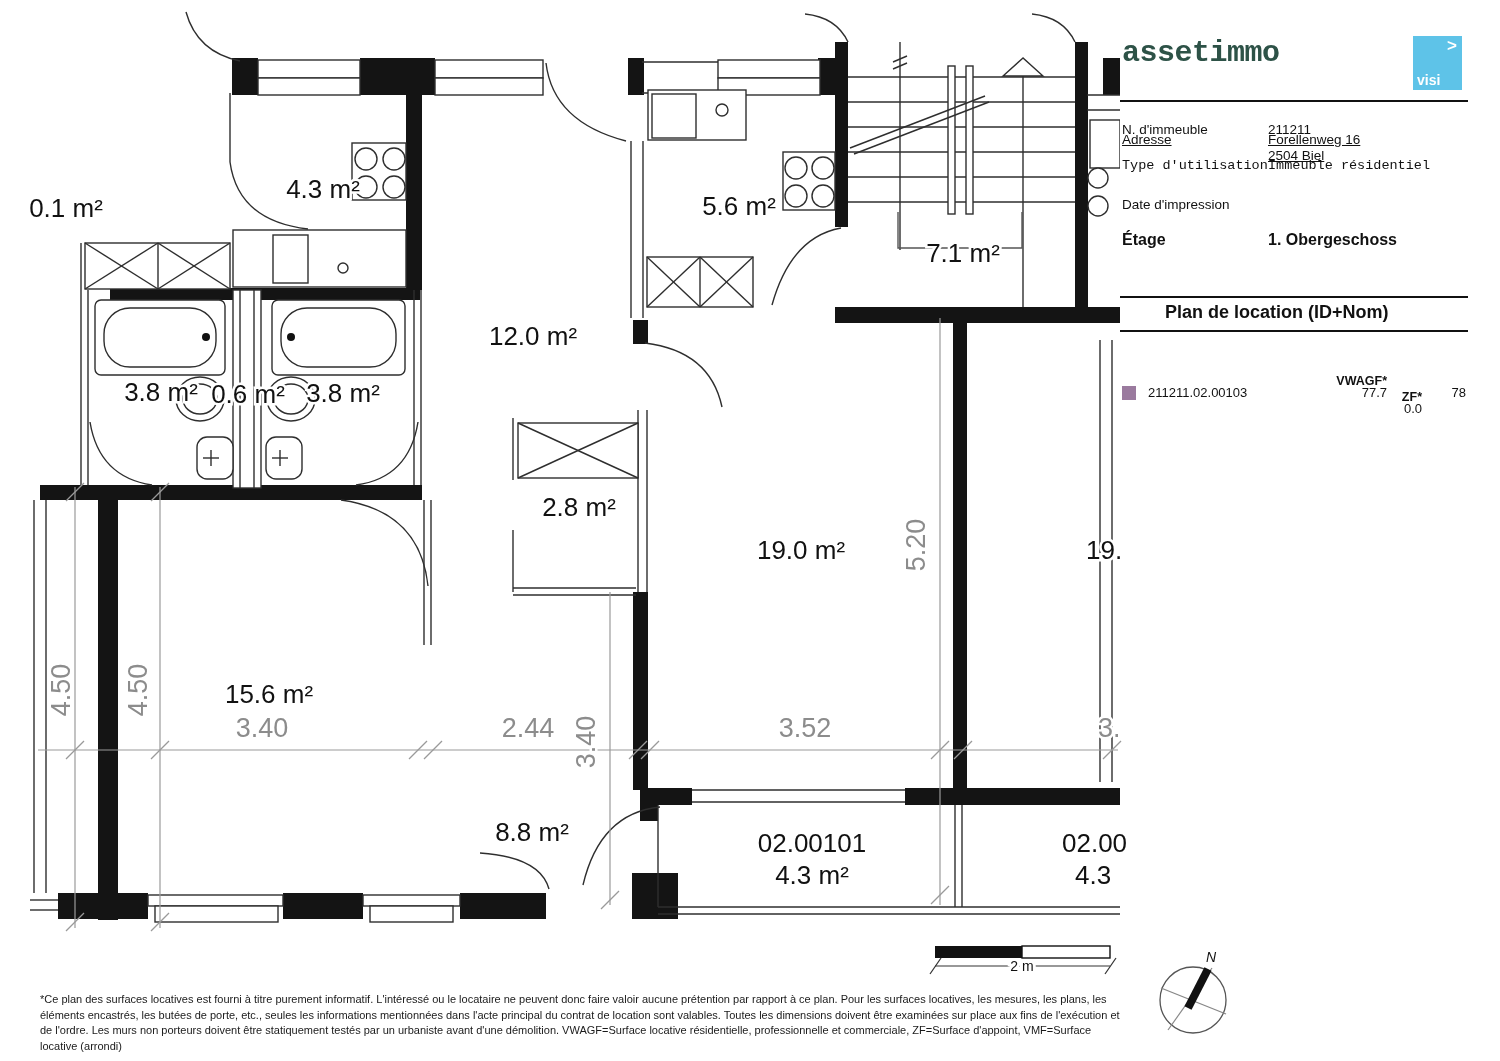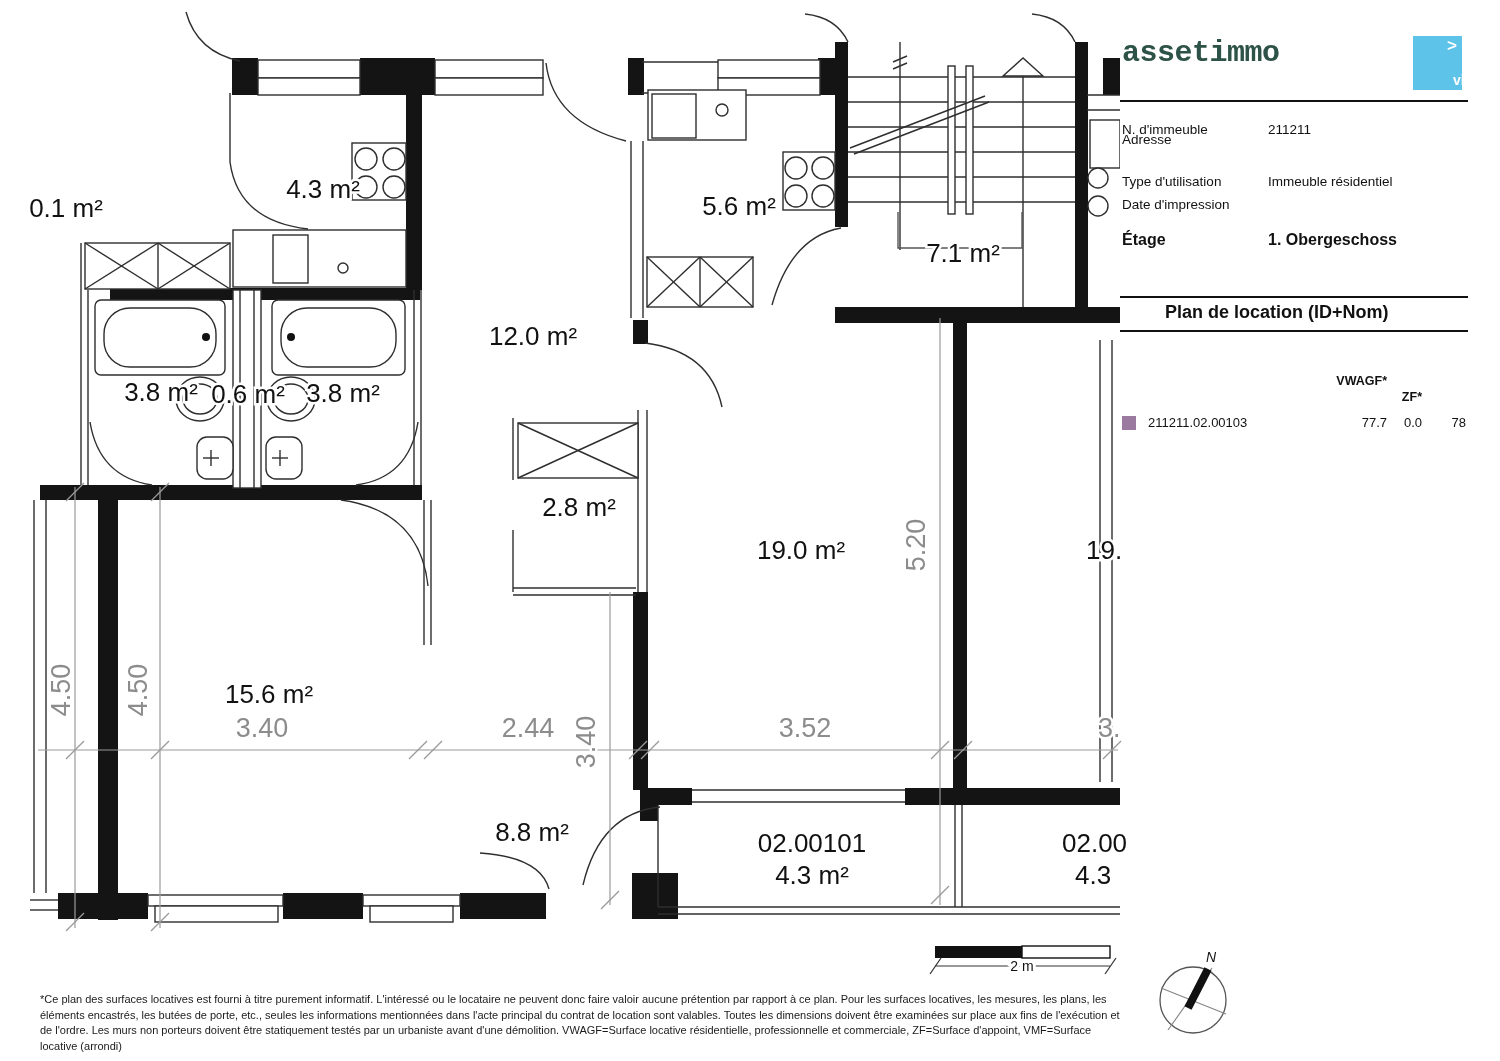--- a/index.html
+++ b/index.html
@@ -12,32 +12,32 @@
   .dim{stroke:#9a9a9a;stroke-width:1.2;fill:none;}
   .rl{font-size:26px;fill:#111;paint-order:stroke;stroke:#fff;stroke-width:5px;}
   .dl{font-size:27px;fill:#8c8c8c;paint-order:stroke;stroke:#fff;stroke-width:5px;}
   .sm{font-size:14px;fill:#111;}
   
   .panel{position:absolute;left:1120px;top:30px;width:348px;height:400px;background:#fff;}
   .logo{position:absolute;left:2px;top:6px;font-size:30px;font-weight:bold;
         letter-spacing:-0.5px;color:#2d5247;font-family:Liberation Mono, monospace;}
   .badge{position:absolute;left:293px;top:6px;width:49px;height:54px;background:#5ec3e8;}
   .badge-arrow{position:absolute;right:5px;top:0px;color:#fff;font-weight:bold;font-size:17px;}
-  .badge-text{position:absolute;left:4px;bottom:2px;color:#fff;font-weight:bold;font-size:14px;margin-left:36px;}
+  .badge-text{position:absolute;left:4px;bottom:2px;color:#fff;font-weight:bold;font-size:14px;}
   .rule{position:absolute;left:0;width:348px;border-top:2px solid #111;}
   .rule-1{top:70px;} .rule-2{top:266px;} .rule-3{top:300px;}
   .frow{position:absolute;left:2px;width:346px;display:flex;font-size:13.5px;line-height:16px;}
   .frow .lab{width:146px;flex:none;}
   .frow .val{flex:1;}
-  .frow-1{top:92px;} .frow-2{top:102px;} .frow-3{top:144px;} .frow-4{top:167px;} 
+  .frow-1{top:92px;} .frow-2{top:102px;text-decoration:underline;} .frow-3{top:128px;font-family:Liberation Mono, monospace;} .frow-4{top:167px;} 
   .frow-5{top:202px;font-weight:bold;font-size:16px;align-items:center;}
   .ptitle{position:absolute;left:2px;top:272px;font-size:18px;font-weight:bold;margin-left:43px;}
   .lrow{position:absolute;left:2px;width:344px;display:flex;align-items:center;font-size:13px;}
   .lhead{top:328px;font-weight:bold;font-size:12.5px;}
-  .ldata{top:353px;align-items:flex-end;}
+  .ldata{top:339px;}
   .c-sw{width:14px;height:14px;flex:none;margin-right:12px;}
   .ldata .c-sw{background:#9a7a9e;}
   .c-id{flex:1;text-align:left;}
   .c-vw{width:54px;text-align:right;flex:none;}
   .c-zf{width:35px;text-align:right;flex:none;margin-top:32px;}
   .c-vmf{width:44px;text-align:right;flex:none;}
   
   .footnote{position:absolute;left:40px;top:992px;width:1080px;font-size:11px;
             line-height:1.42;color:#1a1a1a;}
 </style>
@@ -305,20 +305,24 @@
     <span class="badge-text">visi</span>
   </div>
   <div class="rule rule-1"></div>
 
   <div class="frow frow-1">
     <span class="lab">N. d'immeuble</span>
     <span class="val">211211</span>
   </div>
   <div class="frow frow-2">
     <span class="lab">Adresse</span>
+    <span class="val">
+      <div>Forellenweg 16</div>
+      <div>2504 Biel</div>
+    </span>
   </div>
   <div class="frow frow-3">
     <span class="lab">Type d'utilisation</span>
     <span class="val">Immeuble résidentiel</span>
   </div>
   <div class="frow frow-4">
     <span class="lab">Date d'impression</span>
   </div>
   <div class="frow frow-5">
     <span class="lab">Étage</span>

